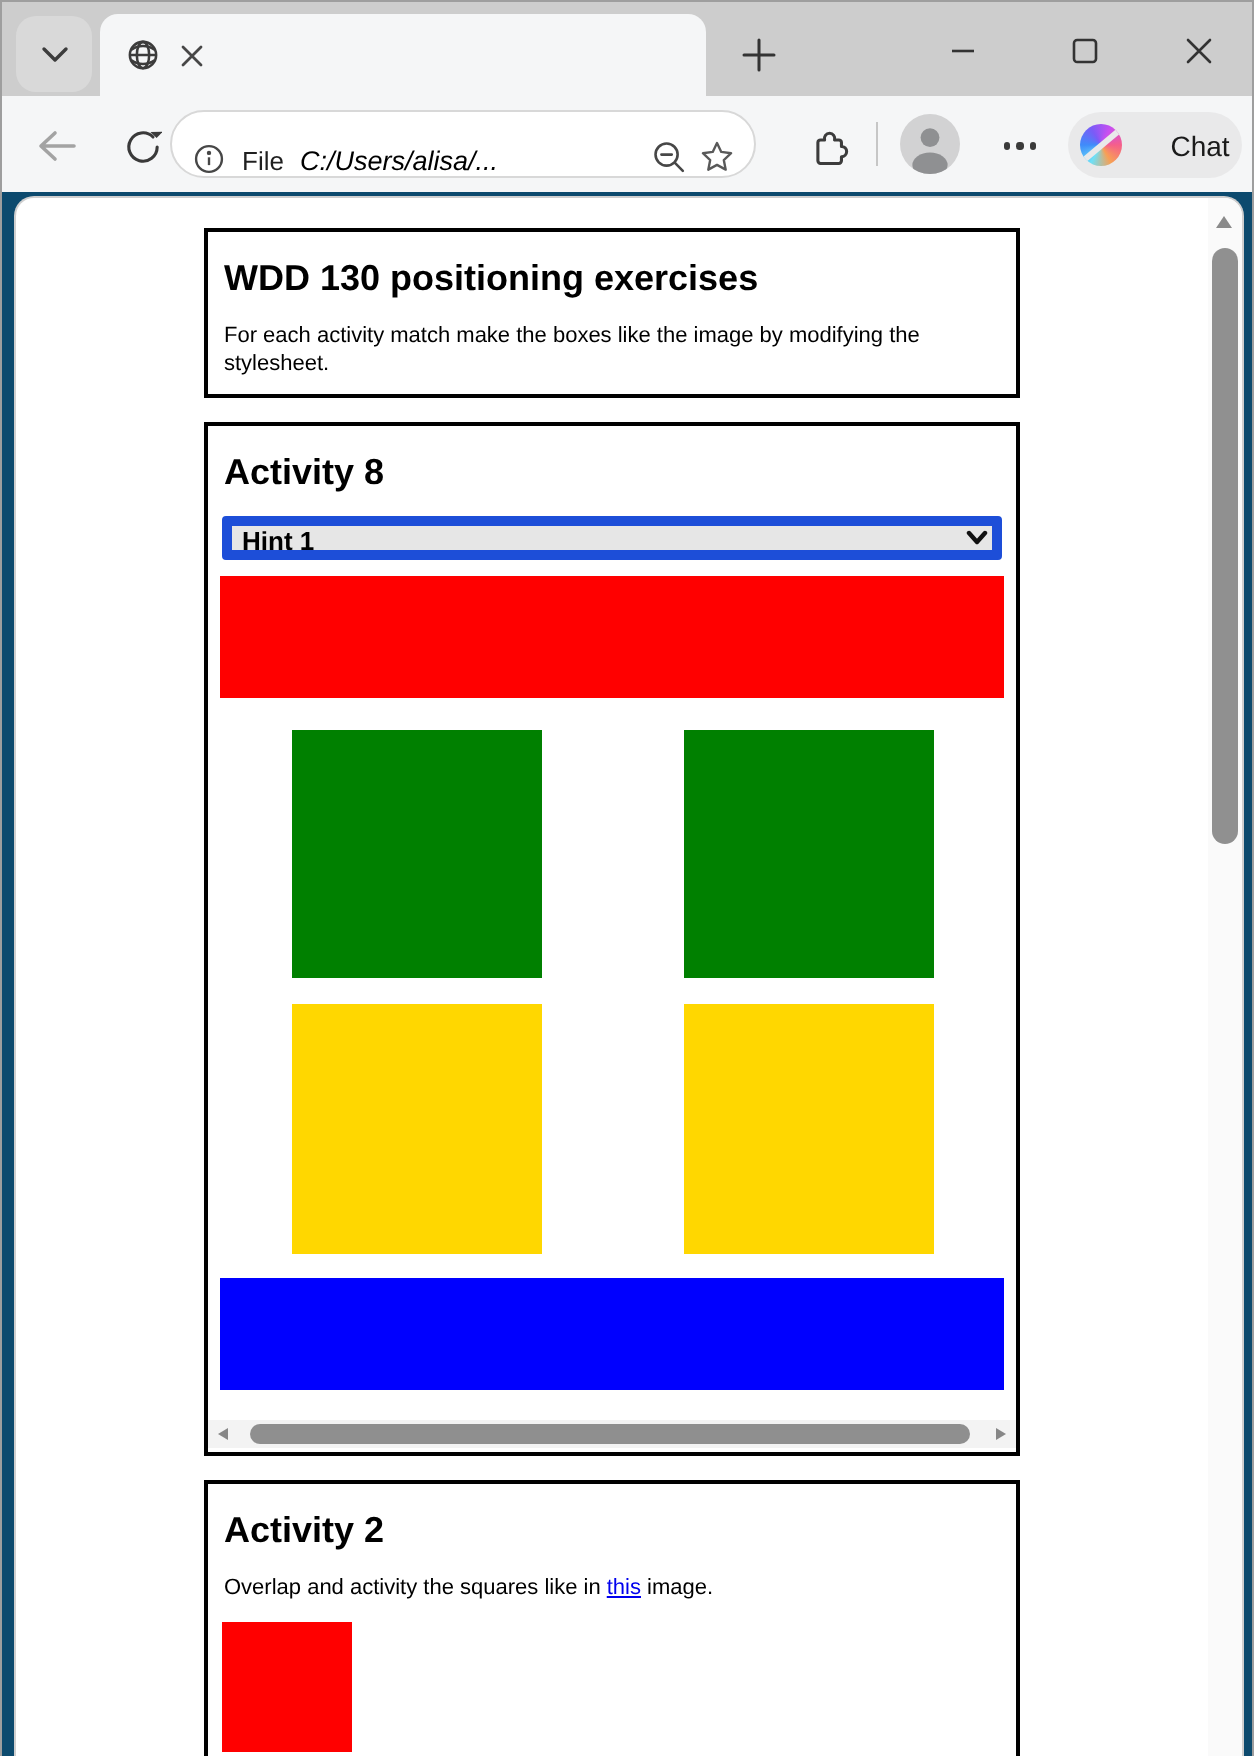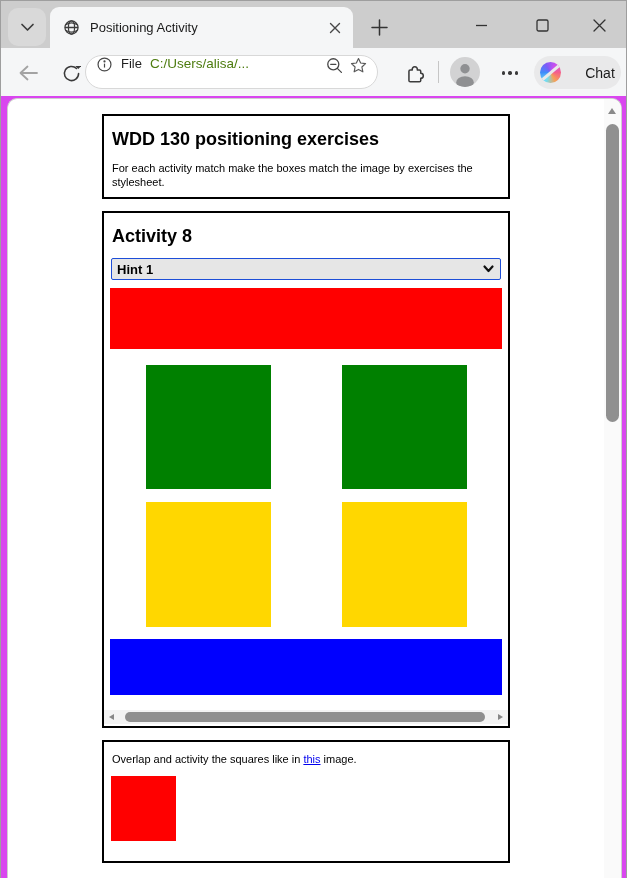--- a/index.html
+++ b/index.html
@@ -30,24 +30,24 @@
   .winctl { position:absolute; top:4px; width:46px; height:40px; }
   .winctl.min { left:457px; } .winctl.max { left:518px; } .winctl.close { left:575px; }
 
   
   .toolbar { position:relative; height:48px; background:#f5f6f7; }
   .back-btn { position:absolute; left:12px; top:12px; width:30px; height:26px; }
   .refresh-btn { position:absolute; left:55px; top:12px; width:30px; height:26px; }
   .addressbar {
     position:absolute; left:84px; top:7px; width:293px; height:34px;
     background:#fff; border:1px solid #d8d8d8; border-radius:17px;
-    display:flex; align-items:flex-start; padding:0 9px 0 10px; gap:5px;
+    display:flex; align-items:flex-end; padding:0 9px 0 10px; gap:5px;
   }
   .file-label { font-size:13px; color:#1f1f1f; padding:0 3px; }
-  .url-text { flex:1; font-size:13.5px; color:#4d7c0f; white-space:nowrap; overflow:hidden; }
+  .url-text { flex:1; font-size:13.5px; color:#000000; white-space:nowrap; overflow:hidden;font-style:italic; }
   .ext-btn { position:absolute; left:398px; top:11px; width:30px; height:28px; }
   .tb-divider { position:absolute; left:437px; top:13px; width:1px; height:22px; background:#c6c6c6; }
   .avatar { position:absolute; left:449px; top:9px; width:30px; height:30px; border-radius:50%;
             background:#d2d2d3; overflow:hidden; }
   .avatar svg { display:block; }
   .more-btn { position:absolute; left:493px; top:12px; width:32px; height:26px; display:flex; align-items:center; justify-content:center; gap:3px; }
   .more-btn i { width:3.4px; height:3.4px; border-radius:50%; background:#3a3a3a; }
   .chat-pill {
     position:absolute; left:533px; top:8px; width:87px; height:33px; border-radius:17px;
     background:#e9e9ea; display:flex; align-items:center; justify-content:center; gap:24px;
@@ -56,21 +56,21 @@
     width:21px; height:21px; border-radius:50%; position:relative; overflow:hidden;
     background:conic-gradient(from 210deg,#6ee0f7,#3f8cfa,#7b5bf7,#c94ff0,#f55f8a,#f7a055,#6ee0f7);
   }
   .copilot-logo::after {
     content:""; position:absolute; left:-3px; top:9px; width:28px; height:3.2px;
     background:#e9e9ea; transform:rotate(-40deg);
   }
   .chat-label { font-size:14px; color:#1b1b1b; }
 
   
-  .pagearea { position:absolute; left:0; right:0; top:95px; bottom:0; background:#d946ef; }
+  .pagearea { position:absolute; left:0; right:0; top:95px; bottom:0; background:#0c4a6e; }
   .viewport {
     position:absolute; left:6px; right:4px; top:2px; bottom:0;
     background:#fff; border:1px solid #cfcfcf; border-bottom:none;
     border-radius:10px 10px 0 0; overflow:hidden;
   }
   .scrollbar-v { position:absolute; right:0; top:0; bottom:0; width:17px; background:#fafafa; }
   .sb-up { position:absolute; top:9px; left:4px; width:0; height:0;
            border-left:4.5px solid transparent; border-right:4.5px solid transparent;
            border-bottom:6px solid #8a8a8a; }
   .sb-thumb { position:absolute; top:25px; left:2px; width:13px; height:298px;
@@ -78,21 +78,21 @@
 
   .doc { position:absolute; left:0; right:17px; top:1px; bottom:0; padding-top:14px; overflow:hidden; }
   .pbox { width:408px; margin:0 auto 12px; border:2px solid #000; padding:0 6px; background:#fff; }
   .box-title { font-size:18px; font-weight:bold; color:#000; margin:13px 2px 11px; line-height:21px; }
   .box-desc, .instruction { font-size:11px; color:#000; margin:10px 2px 8px; line-height:14px; }
   .instruction a { color:#0000ee; text-decoration:underline; }
 
   .select-wrap { position:relative; margin:0 1px; }
   select.hint-select {
     display:block; width:100%; height:22px; appearance:none; -webkit-appearance:none;
-    background:#e6e6e6; border:1px solid #1d4ed8; border-radius:2px;
+    background:#e6e6e6; border:5px solid #1d4ed8; border-radius:2px;
     font-family:"Liberation Sans", sans-serif; font-size:13px; font-weight:bold; color:#000;
     padding:0 24px 0 5px;
   }
   .select-chevron { position:absolute; right:7px; top:7px; pointer-events:none; line-height:0; }
 
   .bar { width:100%; }
   .bar-top { height:61px; margin-top:8px; }
   .bar-bottom { height:56px; margin-top:12px; }
   .sq-row { display:flex; justify-content:space-around; }
   .row1 { margin-top:16px; } .row2 { margin-top:13px; }
@@ -126,21 +126,20 @@
     </div>
 
     <div class="tab">
       <span>
         <svg width="19" height="19" viewBox="0 0 24 24" fill="none" stroke="#3c3c3c" stroke-width="1.6">
           <circle cx="12" cy="12" r="8.3"></circle>
           <ellipse cx="12" cy="12" rx="3.9" ry="8.3"></ellipse>
           <path d="M3.7 12 h16.6 M4.7 8.6 a13 13 0 0 1 14.6 0 M4.7 15.4 a13 13 0 0 0 14.6 0"></path>
         </svg>
       </span>
-      <span class="tab-title">Positioning Activity</span>
       <span class="icon-btn">
         <svg width="12" height="12" viewBox="0 0 12 12">
             <path d="M1.5 1.5 L10.5 10.5 M10.5 1.5 L1.5 10.5" stroke="#474747" stroke-width="1.4" stroke-linecap="round"></path>
           </svg>
       </span>
     </div>
 
     <div class="icon-btn newtab">
       <svg width="17" height="17" viewBox="0 0 17 17">
           <path d="M8.5 1 V16 M1 8.5 H16" stroke="#333" stroke-width="1.5" stroke-linecap="round"></path>
@@ -226,21 +225,21 @@
     </div>
   </div>
 
   <div class="pagearea">
     <div class="viewport">
 
       <div class="doc">
 
         <div class="pbox">
           <h2 class="box-title">WDD 130 positioning exercises</h2>
-          <p class="box-desc">For each activity match make the boxes match the image by exercises the stylesheet.</p>
+          <p class="box-desc">For each activity match make the boxes like the image by modifying the stylesheet.</p>
         </div>
 
         <div class="pbox">
           <h2 class="box-title">Activity 8</h2>
 
           <div class="select-wrap">
             <select class="hint-select">
               <option>Hint 1</option>
             </select>
             <span class="select-chevron">
@@ -266,20 +265,21 @@
           <div class="bar bar-bottom" style="background: rgb(0, 0, 255);"></div>
 
           <div class="hscroll">
             <span class="tri tri-left"></span>
             <span class="h-thumb"></span>
             <span class="tri tri-right"></span>
           </div>
         </div>
 
         <div class="pbox">
+          <h2 class="box-title">Activity 2</h2>
 
 
           <p class="instruction"><span>Overlap and activity the squares like in </span><a href="#">this</a><span> image.</span></p>
 
           <div class="a2-square" style="background: rgb(255, 0, 0);"></div>
         </div>
 
       </div>
 
       <div class="scrollbar-v">

